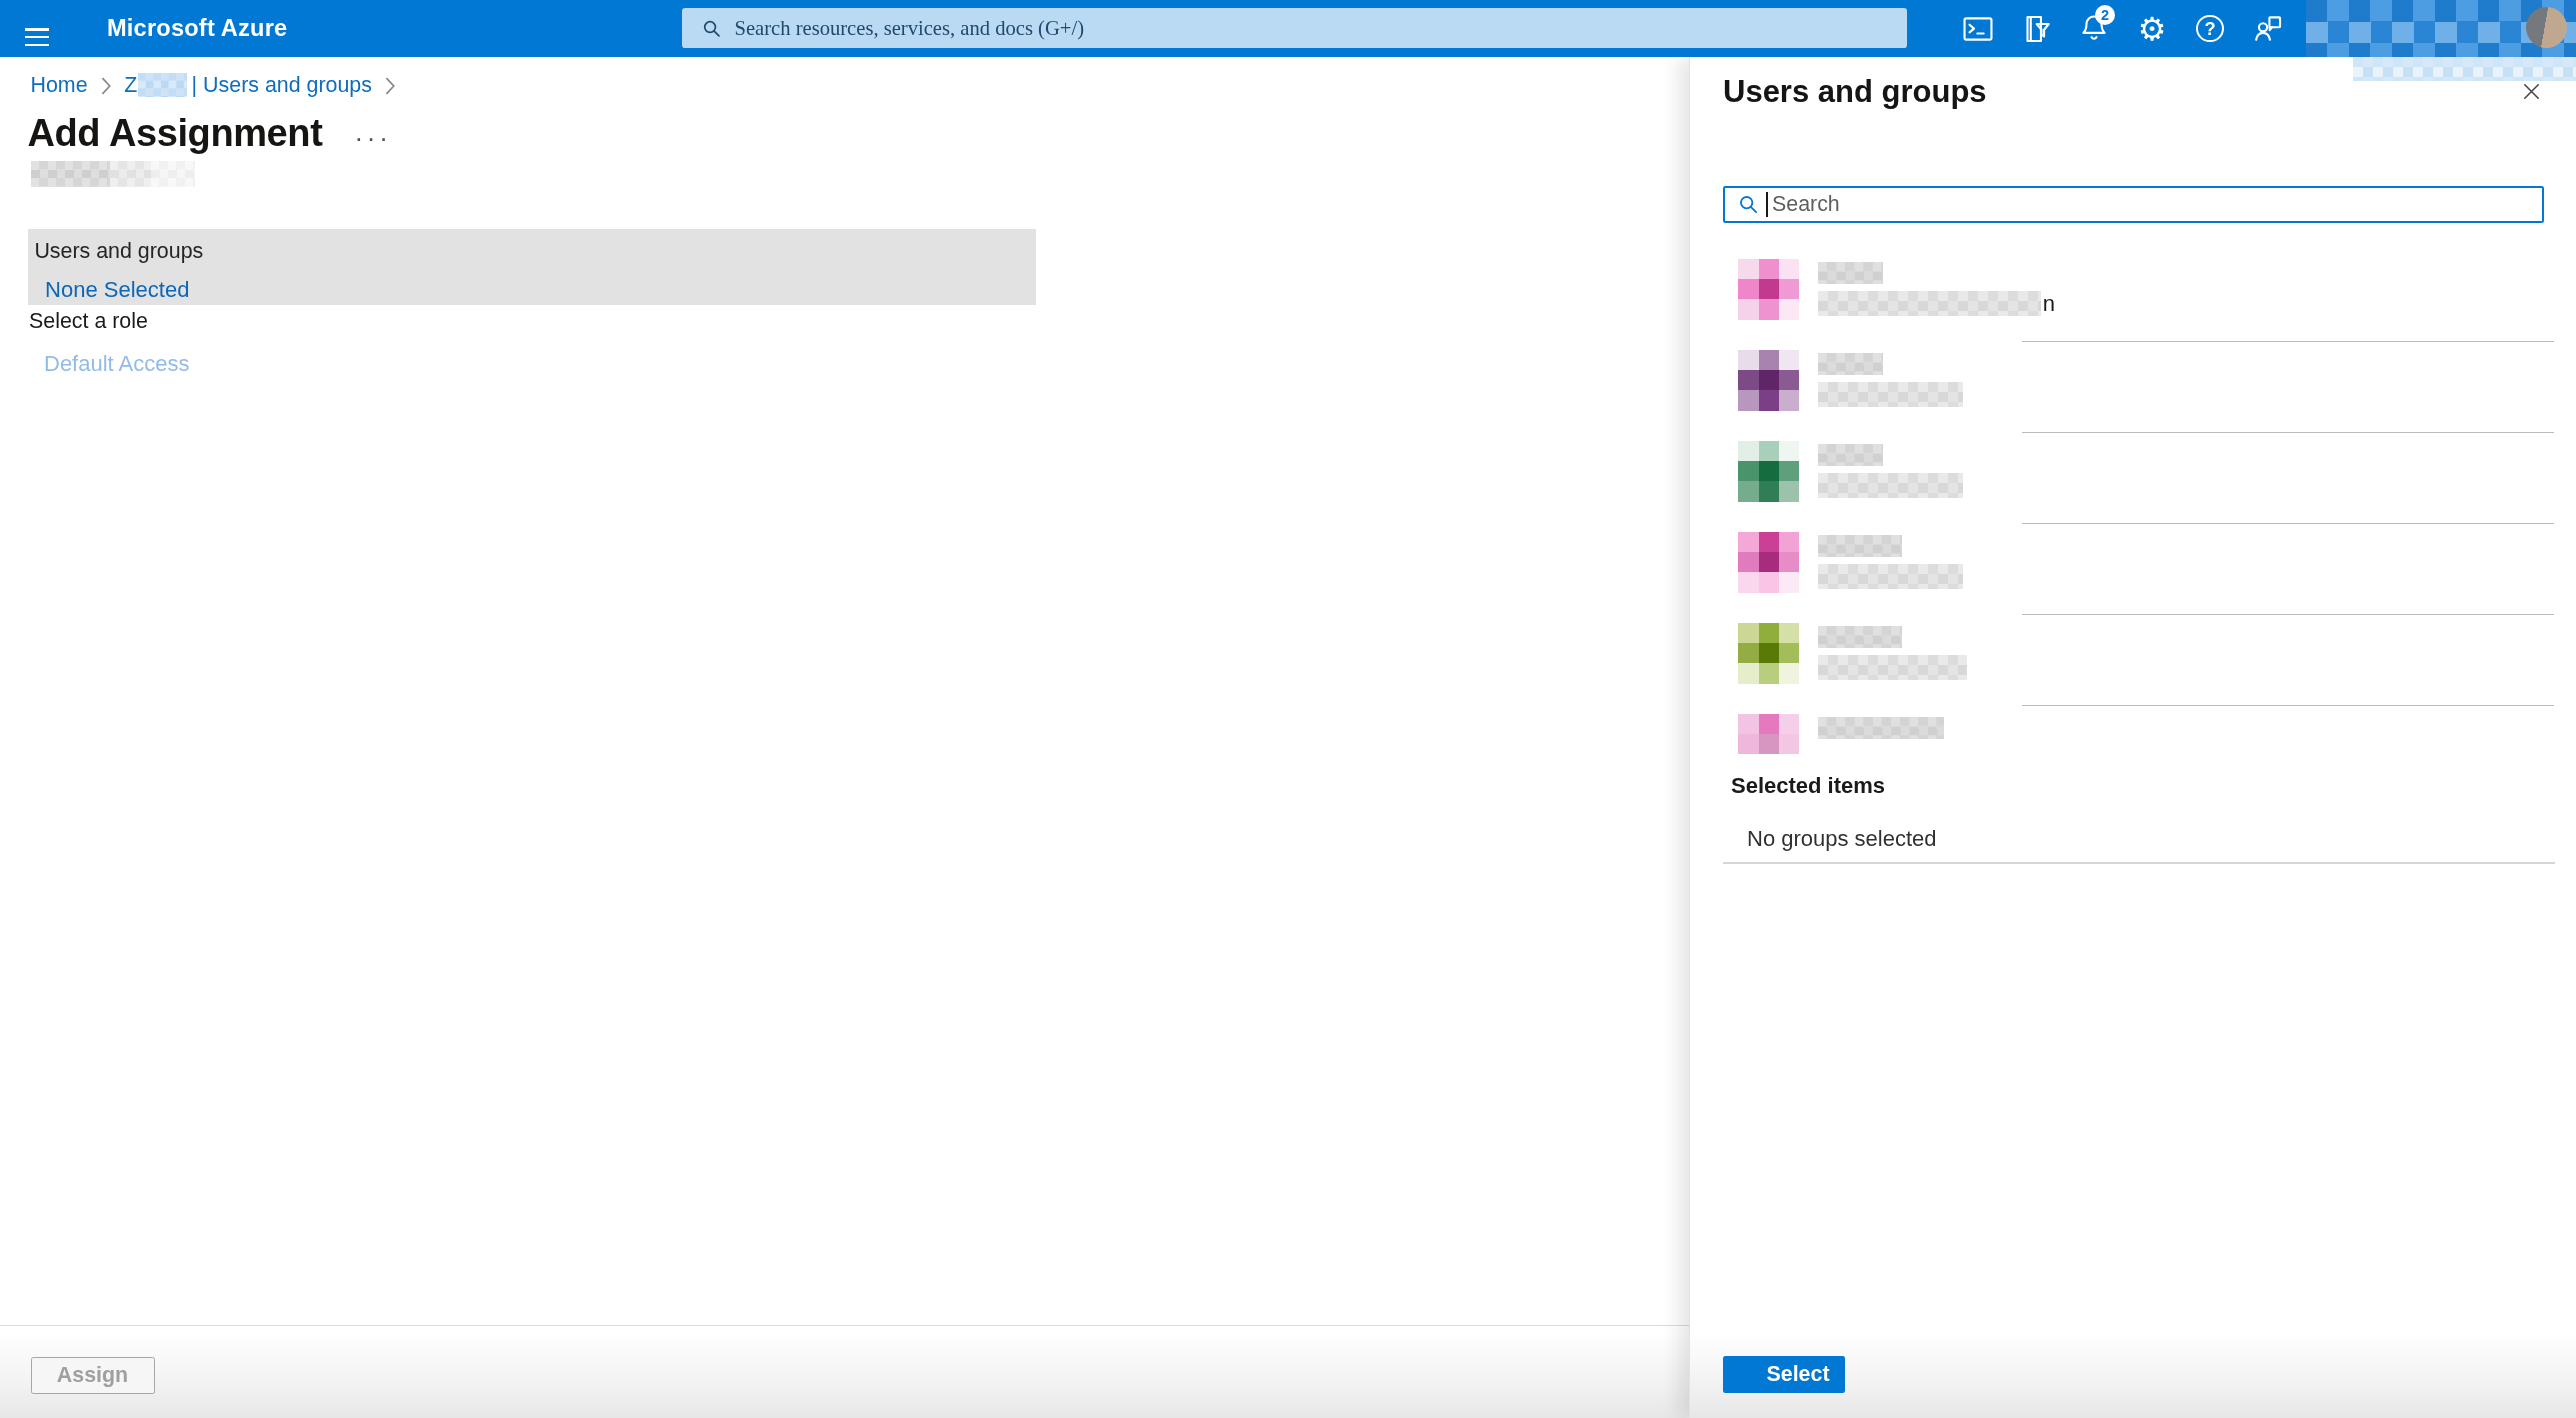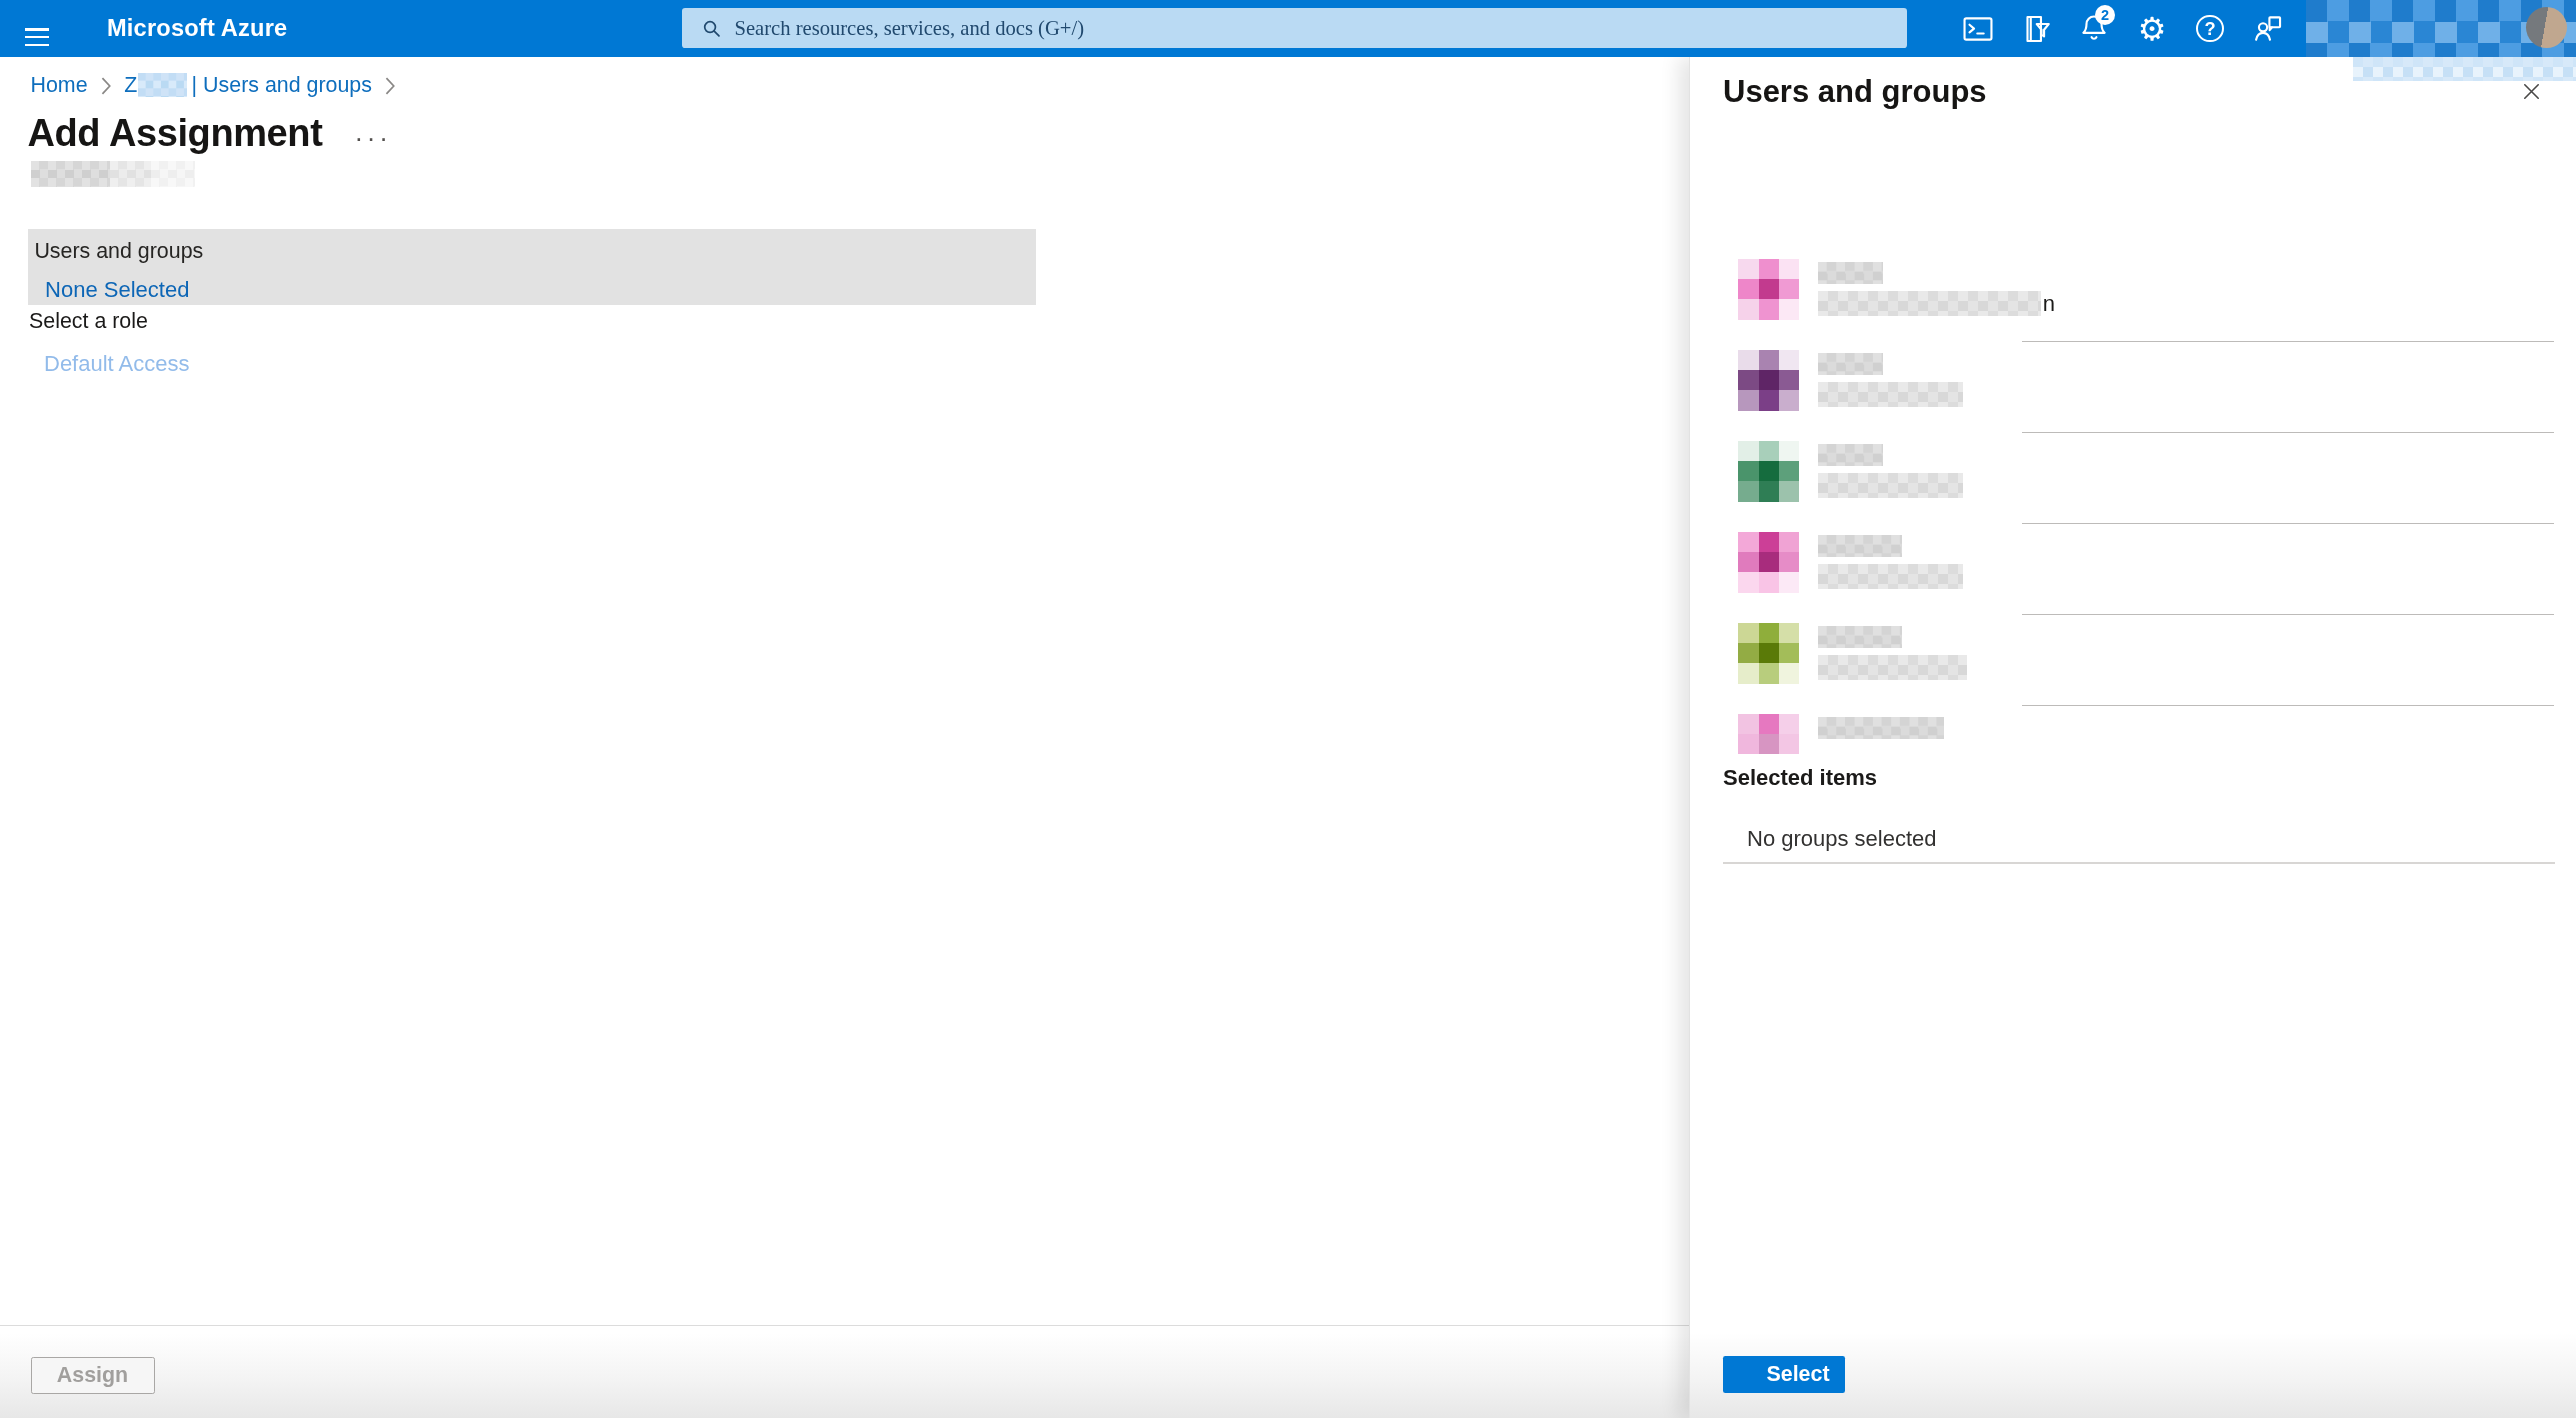--- a/index.html
+++ b/index.html
@@ -84,21 +84,21 @@
     background:conic-gradient(#dcdcdc 0 25%,#e4e4e4 0 50%,#d8d8d8 0 75%,#e9e9e9 0) 0 0/20px 20px;}
   .remnant{font-size:22px;color:#1b1a19;margin-left:1.5px;line-height:25px;}
   .row-div{position:absolute;left:299px;right:0;bottom:0;height:1.5px;background:#bdbbb9;}
   .urow:nth-child(1) .l1{width:65px;}  .urow:nth-child(1) .l2{width:223px;}
   .urow:nth-child(2) .l1{width:65px;}  .urow:nth-child(2) .l2{width:145px;}
   .urow:nth-child(3) .l1{width:65px;}  .urow:nth-child(3) .l2{width:145px;}
   .urow:nth-child(4) .l1{width:84px;} .urow:nth-child(4) .l2{width:145px;}
   .urow:nth-child(5) .l1{width:84px;} .urow:nth-child(5) .l2{width:149px;}
   .urow:nth-child(6) .l1{width:126px;} .urow:nth-child(6) .l2{display:none;}
   .urow:nth-child(6) .row-div{display:none;}
-  .selected-heading{position:absolute;left:33px;top:708px;margin:0;font-size:22px;font-weight:700;color:#1b1a19;}
+  .selected-heading{position:absolute;left:33px;top:708px;margin:8px;font-size:22px;font-weight:700;color:#1b1a19;}
   .no-items{position:absolute;left:57px;top:769px;margin:0;font-size:22px;color:#323130;}
   .sel-div{position:absolute;left:33px;right:21.4px;top:805px;height:2.3px;background:#d8d6d4;}
   .panel-footer{position:absolute;left:0;bottom:0;width:100%;height:93px;
     background:linear-gradient(180deg,#ffffff 8%,#f3f3f3 60%,#e7e7e7 100%);}
   .select-btn{position:absolute;left:33px;top:30.5px;width:122px;height:37px;background:#0078d4;
     border-radius:2.3px;font-size:21.4px;font-weight:700;color:#fff;padding-left:28px;}
 </style>
 </head>
 <body>
 
@@ -202,20 +202,28 @@
 </main>
 
 <aside class="panel">
   <h2 class="panel-title">Users and groups</h2>
   <button class="panel-close">
     <svg width="23" height="23" viewBox="0 0 24 24" fill="none" stroke="#494847" stroke-width="1.7" stroke-linecap="round">
         <path d="M5 5l14 14M19 5L5 19"></path>
       </svg>
   </button>
 
+  <div class="psearch">
+    <svg width="24.4" height="24.4" viewBox="0 0 24 24" fill="none" stroke="#0078d4" stroke-width="1.8" stroke-linecap="round">
+      <circle cx="10.5" cy="10.5" r="5.6"></circle>
+        <path d="M14.8 14.8l5 5"></path>
+    </svg>
+    <span class="caret"></span>
+    <input placeholder="Search" style="">
+  </div>
 
   <div class="user-list">
     <div class="urow">
       <div class="avatar">
           <div style="background: rgb(247, 217, 238);"></div>
           <div style="background: rgb(239, 143, 206);"></div>
           <div style="background: rgb(251, 226, 243);"></div>
           <div style="background: rgb(238, 134, 201);"></div>
           <div style="background: rgb(194, 58, 142);"></div>
           <div style="background: rgb(240, 154, 211);"></div>

